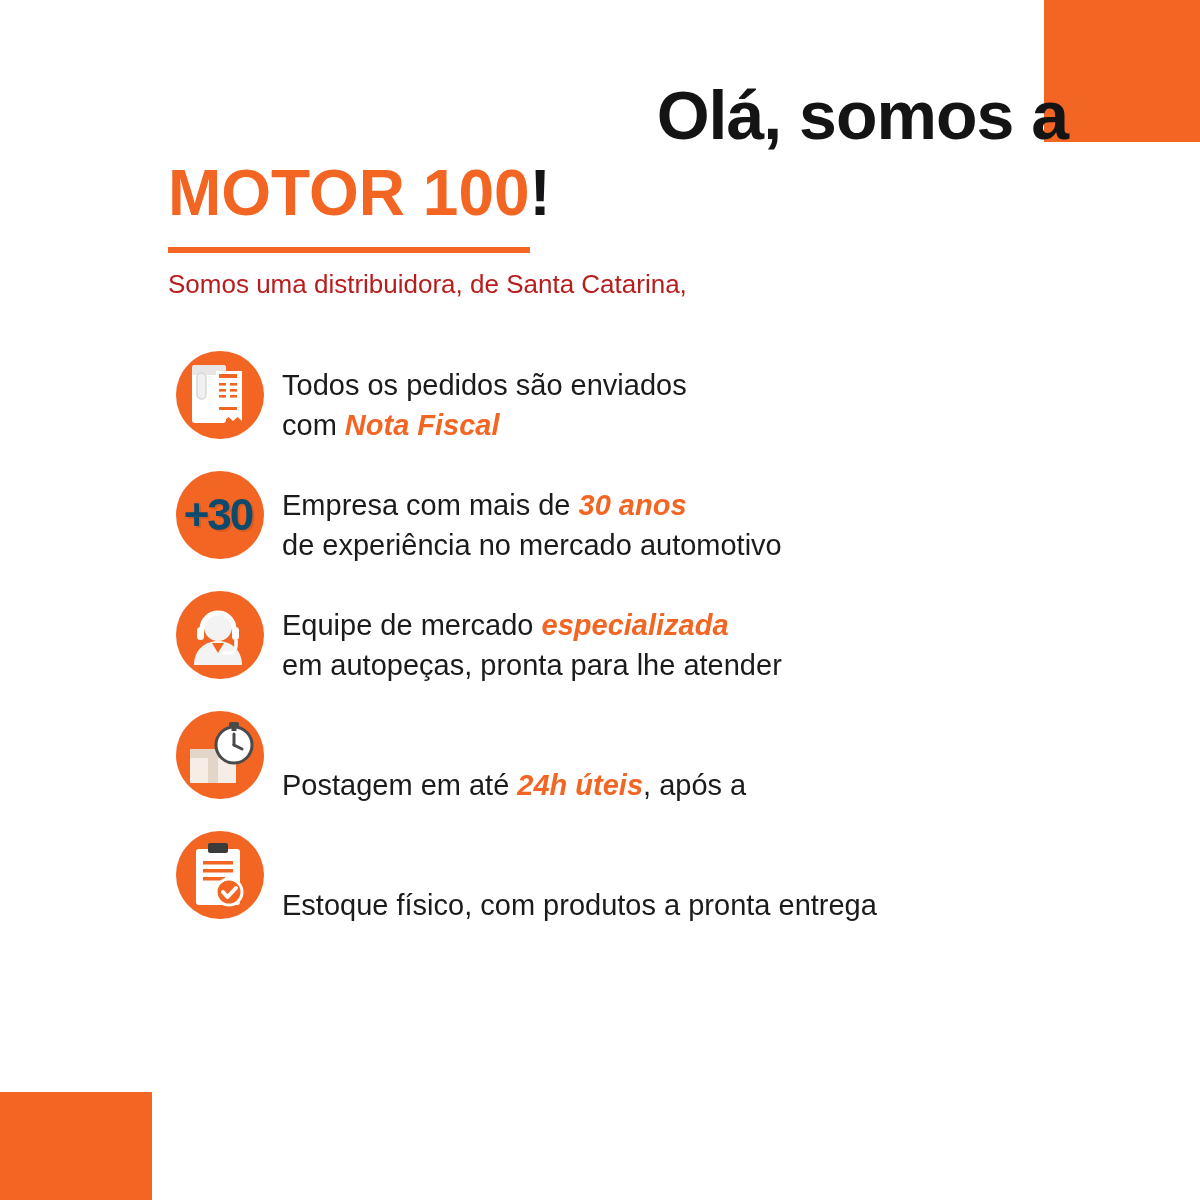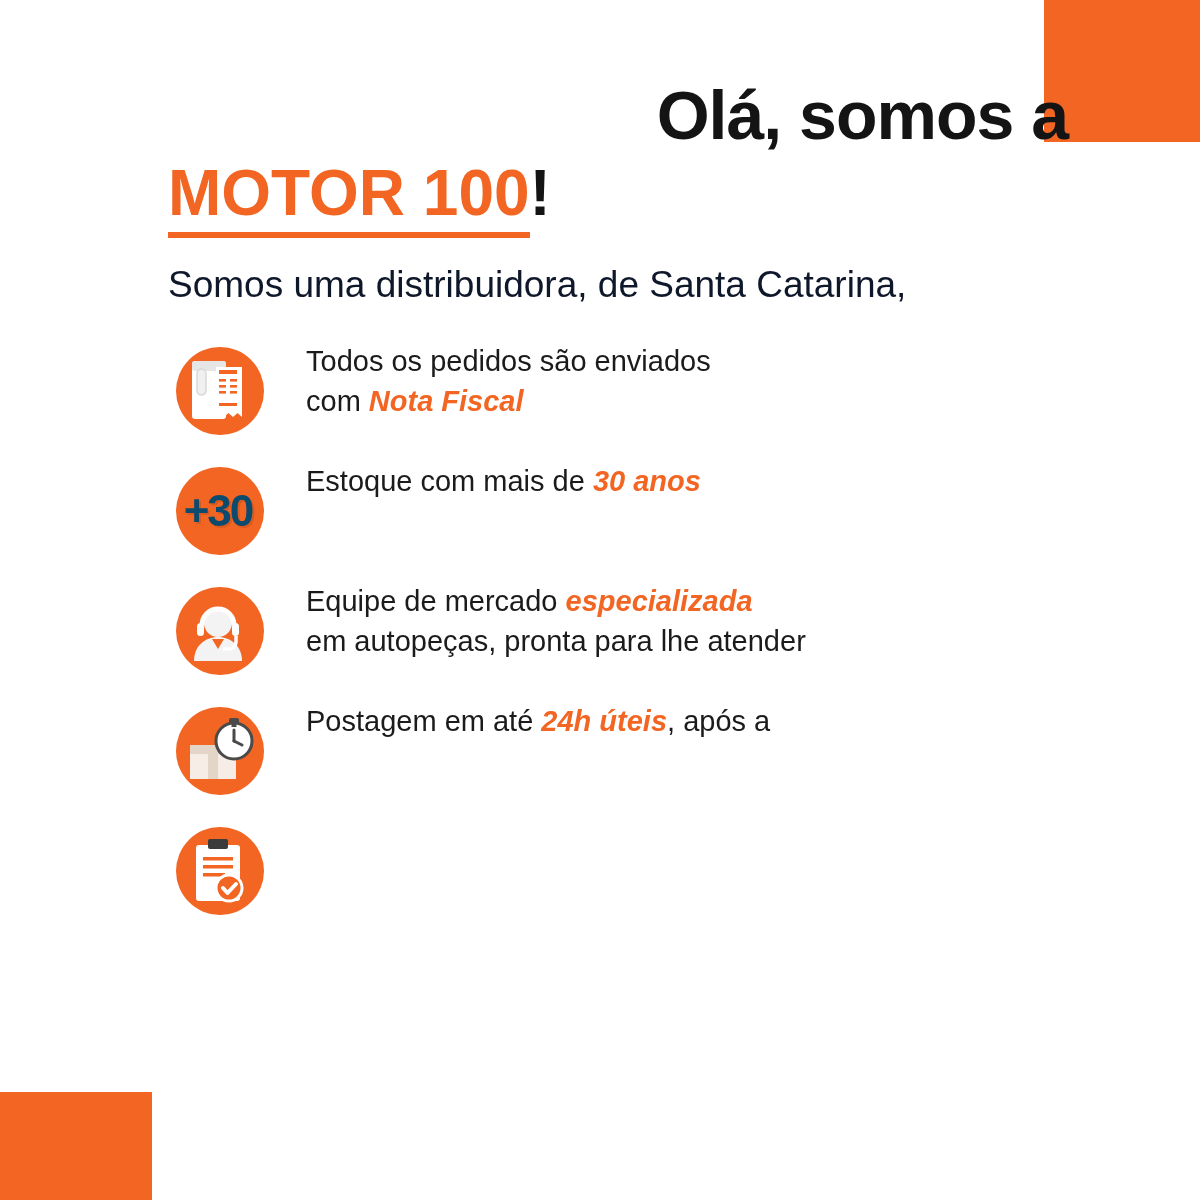--- a/index.html
+++ b/index.html
@@ -55,28 +55,28 @@
     margin: 6px 0 0 0;
     font-size: 64px;
     line-height: 70px;
     font-weight: bold;
     letter-spacing: 0px;
     color: #141414;
   }
   .brand {
     color: #F26522;
     border-bottom: 6px solid #F26522;
-    padding-bottom: 3px;
+    padding-bottom: 18px;
   }
 
   .intro {
     margin: 36px 0 18px 0;
-    font-size: 37px;
+    font-size: 26px;
     line-height: 41px;
-    color: #0f172a;
+    color: #b91c1c;
   }
 
   .benefits-lead {
     margin: 40px 0 0 0;
     font-size: 31px;
     line-height: 40px;
     color: #1b1b1b;
   }
   .hl {
     color: #F26522;
@@ -84,24 +84,23 @@
   }
 
   
   .benefits {
     margin: 36px 0 0 0;
     padding: 0;
     list-style: none;
   }
   .benefit {
     display: flex;
-    align-items: flex-start;
+    align-items: flex-end;
     min-height: 104px;
     margin-bottom: 16px;
-    gap: 24px;
   }
   .benefit-icon {
     flex: 0 0 100px;
     width: 100px;
     height: 100px;
     position: relative;
   }
   .benefit-text {
     font-size: 29px;
     line-height: 40px;
@@ -192,21 +191,22 @@
         <span>com </span><b>Nota Fiscal</b>
       </div>
     </li>
 
     <li class="benefit">
       <div class="benefit-icon">
         <div class="circ"></div>
         <div class="plus30">+30</div>
       </div>
       <div class="benefit-text">
-        <span>Estoque com mais de </span><b>30 anos</b><br>
+        <span>Empresa com mais de </span><b>30 anos</b><br>
+        <span>de experiência no mercado automotivo</span>
       </div>
     </li>
 
     <li class="benefit">
       <div class="benefit-icon">
         <div class="circ"></div>
         <svg class="icon-svg" viewBox="0 0 100 100" xmlns="http://www.w3.org/2000/svg">
           <circle cx="50" cy="42" r="14" fill="#f3f3f3"></circle>
           <path d="M26 80 c0 -15 11 -24 24 -24 c13 0 24 9 24 24 z" fill="#f3f3f3"></path>
           <path d="M34 44 a16 16 0 0 1 32 0" fill="none" stroke="#ffffff" stroke-width="5"></path>
@@ -247,16 +247,19 @@
         <svg class="icon-svg" viewBox="0 0 100 100" xmlns="http://www.w3.org/2000/svg">
           <rect x="28" y="24" width="44" height="56" rx="3" fill="#ffffff"></rect>
           <rect x="40" y="18" width="20" height="10" rx="2" fill="#3b3b3b"></rect>
           <rect x="35" y="36" width="30" height="3.5" fill="#F26522"></rect>
           <rect x="35" y="44" width="30" height="3.5" fill="#F26522"></rect>
           <rect x="35" y="52" width="22" height="3.5" fill="#F26522"></rect>
           <circle cx="61" cy="67" r="13" fill="#F26522" stroke="#ffffff" stroke-width="3"></circle>
           <path d="M55 67 l4.5 5 l8.5 -9" fill="none" stroke="#ffffff" stroke-width="4" stroke-linecap="round" stroke-linejoin="round"></path>
         </svg>
       </div>
+      <div class="benefit-text">
+        <span>Estoque físico, com produtos a pronta entrega</span>
+      </div>
     </li>
 
   </ul>
 </div>
 
 </body></html>

